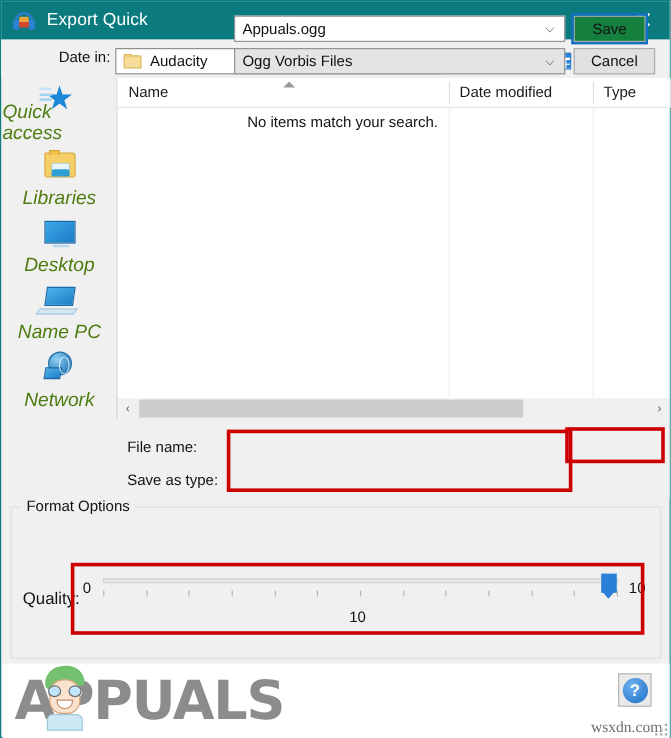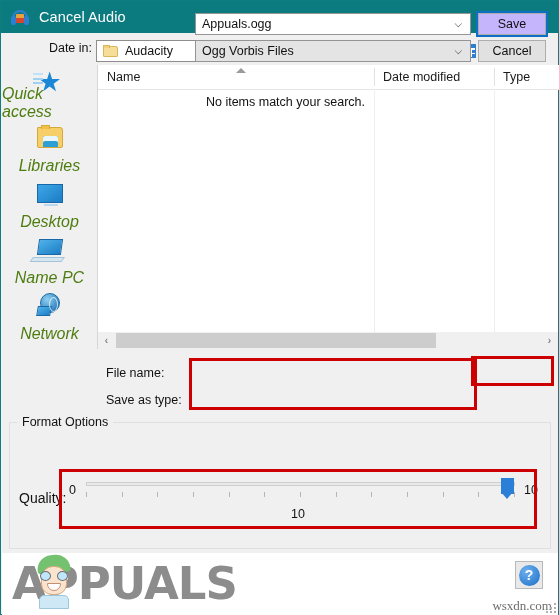--- a/index.html
+++ b/index.html
@@ -481,23 +481,23 @@
   #savetype-value {
     font-size: 12.5px; color: #111; margin-left: 6px; flex: 1;
   }
   .combo-arrow {
     margin-right: 8px; color: #444; font-size: 10px;
   }
 
   #btn-save {
     position: absolute;
     left: 477px; top: 12px;
-    width: 68px; height: 22px;
-    box-sizing: border-box;
-    background: #c4b5fd;
+    width: 60px; height: 22px;
+    box-sizing: border-box;
+    background: #15803d;
     border: 1px solid #adadad;
     outline: 2px solid #0f6fc4;
     outline-offset: 0px;
     display: flex; align-items: center; justify-content: center;
     font-size: 12.5px; color: #111;
     cursor: pointer;
   }
   #btn-cancel {
     position: absolute;
     left: 477px; top: 39px;
@@ -708,21 +708,21 @@
 
 <div id="window">
 
   <div id="titlebar">
     <div id="app-icon">
       <div class="hp-band"></div>
       <div class="hp-left"></div>
       <div class="hp-right"></div>
       <div class="hp-core"></div>
     </div>
-    <div id="title-text">Cancel Audio</div>
+    <div id="title-text">Export Quick</div>
     <div id="close-button">✕</div>
   </div>
 
   <div id="savein-bar">
     <div id="savein-label">Date in:</div>
   </div>
 
   <div id="savein-combo">
     <span class="folder-glyph"></span>
     <span id="savein-value">Audacity</span>

